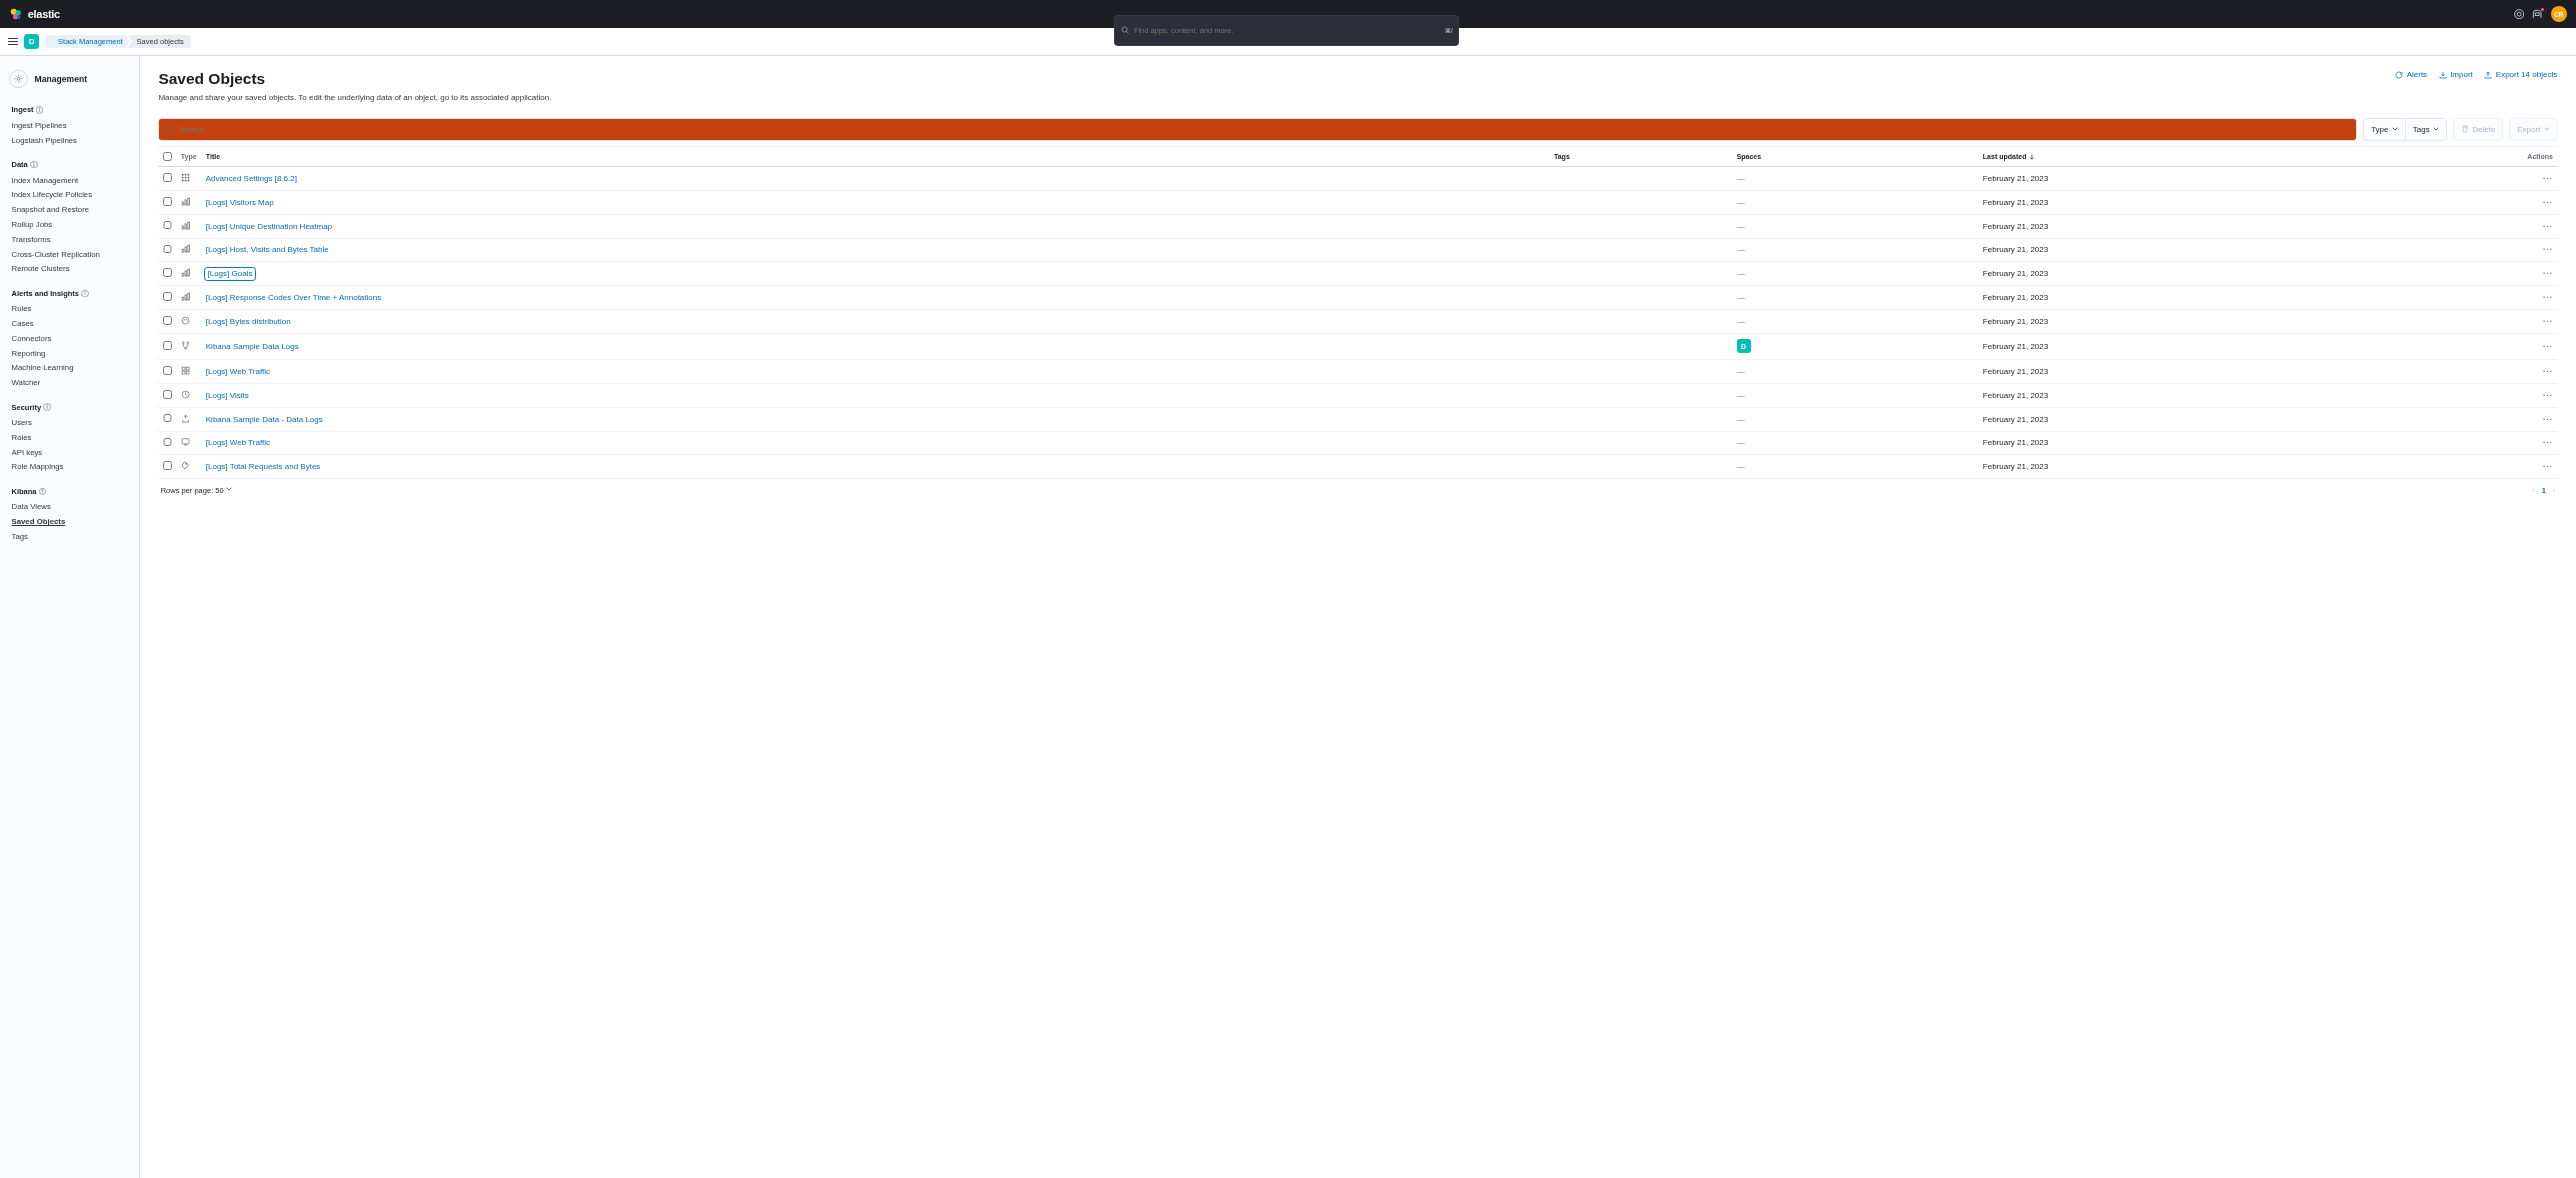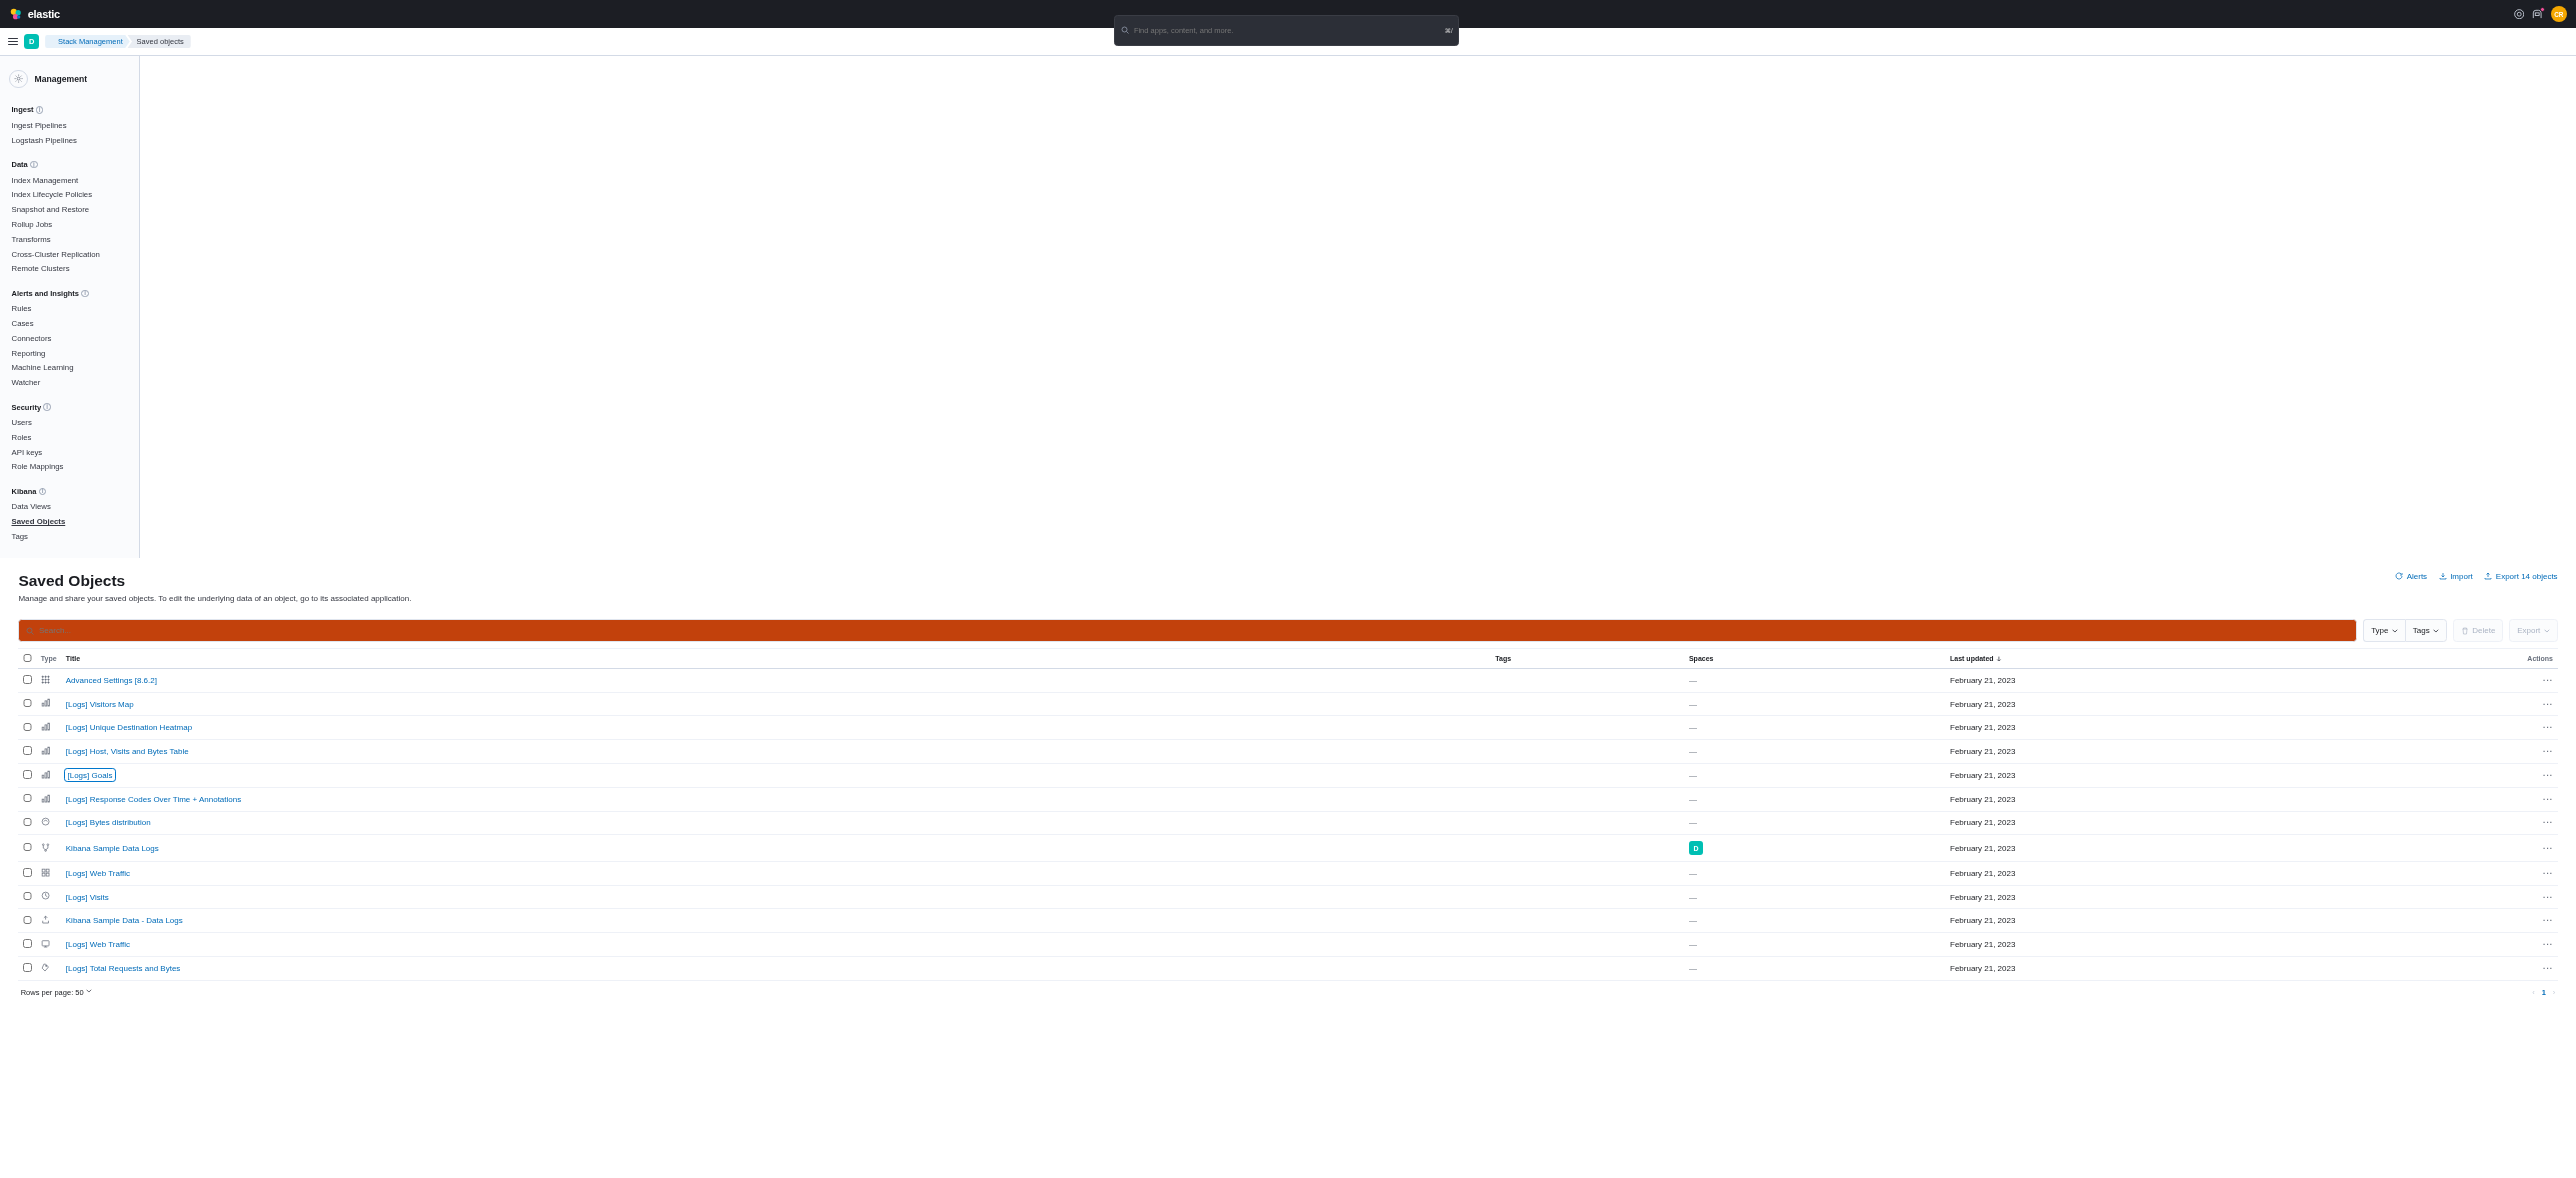--- a/index.html
+++ b/index.html
@@ -23,21 +23,21 @@
   .sub-header { height: 28px; border-bottom: 0.6px solid #d3dae6; display: flex; align-items: center; padding: 0 7px; gap: 5.8px; background:#fff; }
   .hamburger { width: 11.5px; height: 11.5px; display:flex; flex-direction:column; justify-content:space-around; padding:1.7px 0.6px;}
   .hamburger span { height:1.2px; background:#343741; border-radius:0.6px;}
   .space-badge { width: 15px; height: 15px; border-radius: 3.5px; background: #00bfb3; color: #fff; font-weight: 700; font-size: 7.5px; display: flex; align-items: center; justify-content: center; }
   .breadcrumbs { display: flex; align-items: center; }
   .crumb { background: #e6f1fa; color: #006bb8; padding: 2.3px 7px 2.3px 9.2px; font-size: 7.5px; clip-path: polygon(0 0, calc(100% - 4.6px) 0, 100% 50%, calc(100% - 4.6px) 100%, 0 100%, 4.6px 50%); margin-right: -2.3px; position:relative; }
   .crumb.first { clip-path: polygon(0 0, calc(100% - 4.6px) 0, 100% 50%, calc(100% - 4.6px) 100%, 0 100%); padding-left:13px; border-radius: 2.3px 0 0 2.3px;}
   .crumb.last { background: #e9edf3; color: #343741; clip-path: polygon(0 0, 100% 0, 100% 100%, 0 100%, 4.6px 50%); border-radius: 0 2.3px 2.3px 0; padding-right:7px;}
   
   
-  .layout { display: flex; height: calc(100vh - 55px); flex-direction: column; }
+  .layout { display: flex; height: calc(100vh - 55px); }
   .sidebar { width: 140px; border-right: 0.6px solid #d3dae6; overflow-y: auto; padding: 9.2px 0; background:#fafbfd; }
   .side-hdr { display:flex; align-items:center; gap:7px; padding: 4.6px 9.2px 9.2px; }
   .side-hdr-icon { width:18.4px; height:18.4px; border:0.6px solid #d3dae6; border-radius:50%; display:flex; align-items:center; justify-content:center; color:#69707d;}
   .side-hdr-title { font-weight:700; font-size:8.6px; }
   .side-group { padding: 4.6px 0; }
   .side-group-title { padding: 3.5px 11.5px; font-weight:700; font-size:7.5px; display:flex; align-items:center; gap:2.3px; }
   .side-group-title .info { color:#98a2b3; font-size:6.3px; border:0.6px solid #98a2b3; border-radius:50%; width:7.5px; height:7.5px; display:inline-flex; align-items:center; justify-content:center; line-height:1;}
   .side-link { padding: 2.9px 11.5px; font-size: 7.8px; color: #343741; cursor: pointer; display:block;}
   .side-link.active { font-weight:700; text-decoration: underline; }
   

